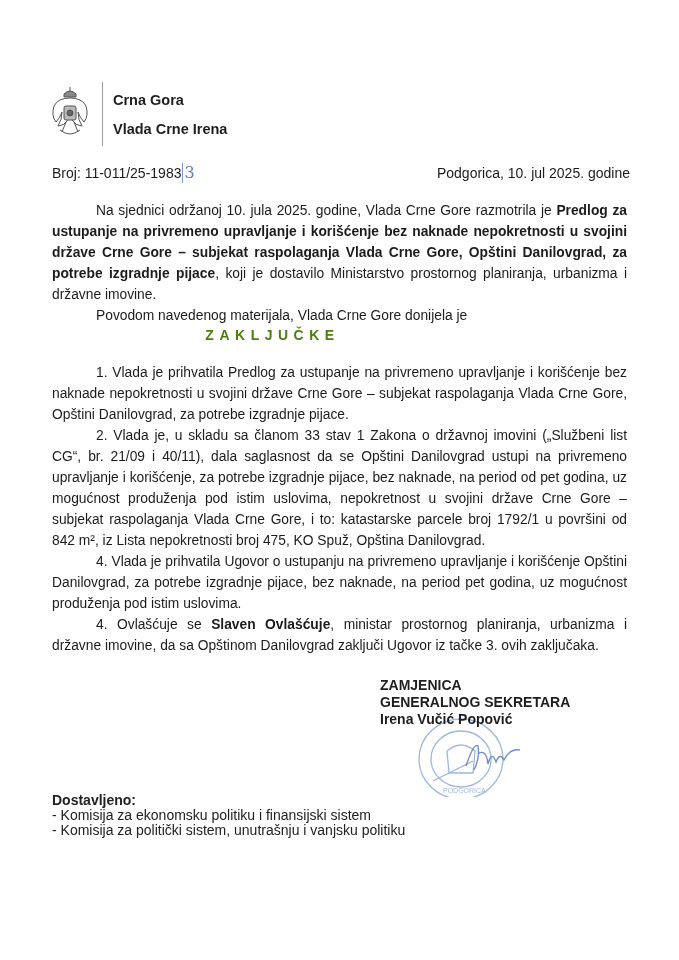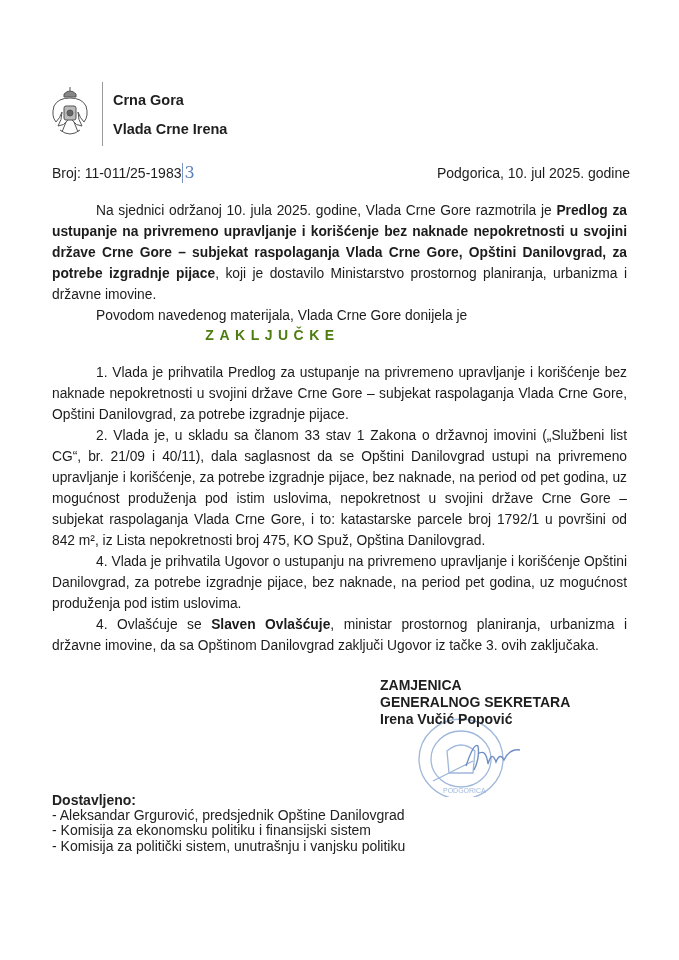--- a/index.html
+++ b/index.html
@@ -94,18 +94,17 @@
   </svg>
 
   <div class="signature">
     <span>ZAMJENICA</span>
     <span>GENERALNOG SEKRETARA</span>
     <span>Irena Vučić Popović</span>
   </div>
 
   <div class="dostavljeno">
     <div class="title">Dostavljeno:</div>
-    <div>- Aleksandar Grgurović, predsjednik Opštine Danilovgrad</div>
     <div>- Komisija za ekonomsku politiku i finansijski sistem</div>
     <div>- Komisija za politički sistem, unutrašnju i vanjsku politiku</div>
   </div>
 
 </div>
 
 </body></html>

